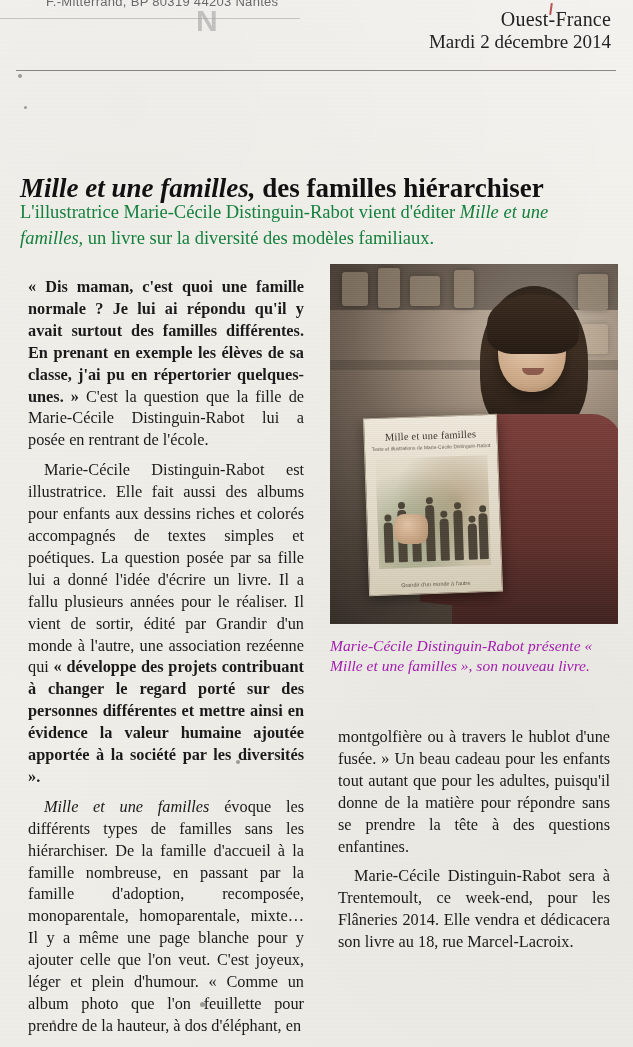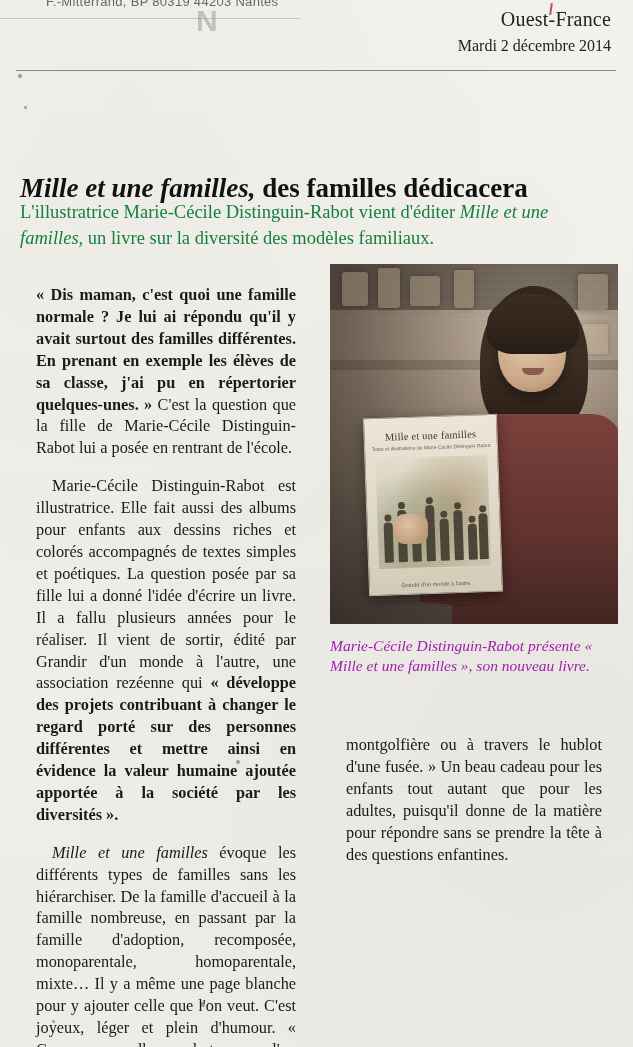--- a/index.html
+++ b/index.html
@@ -97,22 +97,21 @@
     position: absolute;
     left: 49px;
     top: -5px;
     width: 2px;
     height: 12px;
     background: #b03a3a;
     transform: rotate(8deg);
     opacity: .85;
   }
   .paper-date {
-    margin-top: 6px;
-    font-size: 16px;
+    font-size: 19px;
     color: #222;
     font-family: "Liberation Serif", serif;
   }
   .masthead-rule {
     position: absolute;
     top: 70px;
     left: 16px;
     width: 600px;
     height: 1px;
     background: #6e6c68;
@@ -167,21 +166,21 @@
   .col-left {
     top: 268px;
     left: 20px;
   }
   .col-right {
     top: 718px;
     left: 330px;
     width: 288px;
   }
   .col p {
-    margin: 16px;
+    margin: 8px;
     text-indent: 16px;
   }
   .col p.first {
     text-indent: 0;
   }
   .col p .ital { font-style: italic; }
   .lead-bold {
     font-weight: bold;
   }
 
@@ -409,21 +408,21 @@
   </div>
   <div class="masthead-rule"></div>
 
   <div class="speck" style="left:18px; top:74px; width:4px; height:4px;"></div>
   <div class="speck" style="left:24px; top:106px; width:3px; height:3px;"></div>
   <div class="speck" style="left:236px; top:760px; width:4px; height:4px;"></div>
   <div class="speck" style="left:200px; top:1002px; width:5px; height:5px;"></div>
   <div class="speck" style="left:52px; top:1020px; width:3px; height:3px;"></div>
 
   <h1 class="headline">
-    <span class="ital">Mille et une familles,</span><span> des familles dédicacera</span>
+    <span class="ital">Mille et une familles,</span><span> des familles hiérarchiser</span>
   </h1>
 
   <div class="standfirst">
     <span>L'illustratrice Marie-Cécile Distinguin-Rabot vient d'éditer </span><span class="ital">Mille et une familles,</span><span> un livre sur la diversité des modèles familiaux.</span>
   </div>
 
   <div class="col col-left">
     <p class="first"><span class="lead-bold">« Dis maman, c'est quoi une famille normale ? Je lui ai répondu qu'il y avait surtout des familles différentes. En prenant en exemple les élèves de sa classe, j'ai pu en répertorier quelques-unes. »</span><span> C'est la question que la fille de Marie-Cécile Distinguin-Rabot lui a posée en rentrant de l'école.</span></p>
     <p><span>Marie-Cécile Distinguin-Rabot est illustratrice. Elle fait aussi des albums pour enfants aux dessins riches et colorés accompagnés de textes simples et poétiques. La question posée par sa fille lui a donné l'idée d'écrire un livre. Il a fallu plusieurs années pour le réaliser. Il vient de sortir, édité par Grandir d'un monde à l'autre, une association rezéenne qui </span><span class="lead-bold">« développe des projets contribuant à changer le regard porté sur des personnes différentes et mettre ainsi en évidence la valeur humaine ajoutée apportée à la société par les diversités ».</span></p>
     <p><span class="ital">Mille et une familles</span><span> évoque les différents types de familles sans les hiérarchiser. De la famille d'accueil à la famille nombreuse, en passant par la famille d'adoption, recomposée, monoparentale, homoparentale, mixte… Il y a même une page blanche pour y ajouter celle que l'on veut. C'est joyeux, léger et plein d'humour. </span><span>« Comme un album photo que l'on feuillette pour prendre de la hauteur, à dos d'éléphant, en</span></p>
@@ -470,17 +469,18 @@
   </div>
 
   <div class="caption">
     <span>Marie-Cécile Distinguin-Rabot</span>
     <span>présente « Mille et une familles »,</span>
     <span>son nouveau livre.</span>
   </div>
 
   <div class="col col-right">
     <p class="first"><span>montgolfière ou à travers le hublot d'une fusée. »</span><span> Un beau cadeau pour les enfants tout autant que pour les adultes, puisqu'il donne de la matière pour répondre sans se prendre la tête à des questions enfantines.</span></p>
+    <p><span>Marie-Cécile Distinguin-Rabot sera à Trentemoult, ce week-end, pour les Flâneries 2014. Elle vendra et dédicacera son livre au 18, rue Marcel-Lacroix.</span></p>
   </div>
 
 </div>
 
 <div class="scan-noise"></div>
 
 </body></html>

